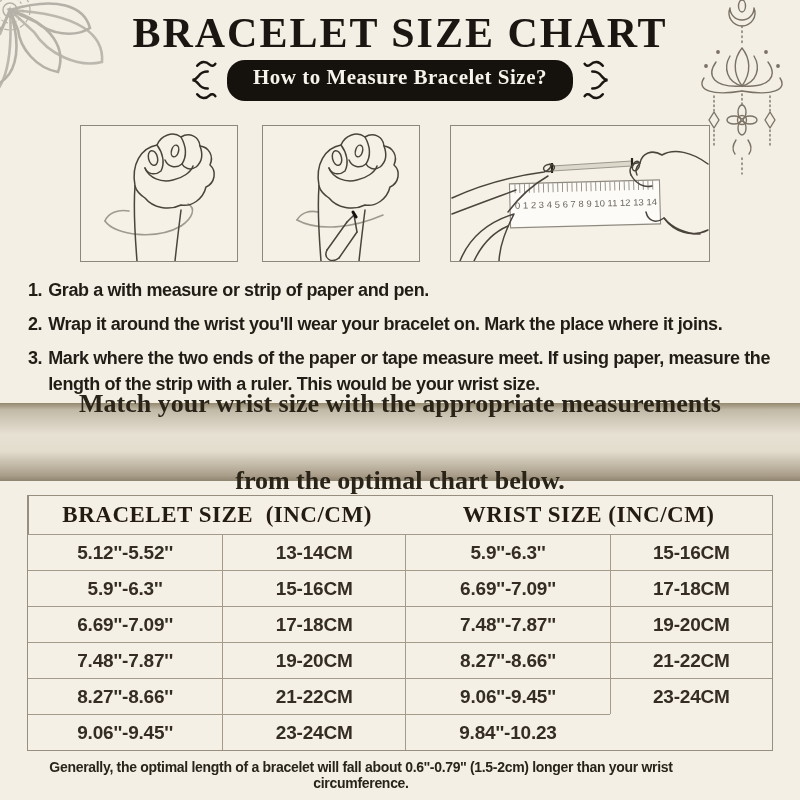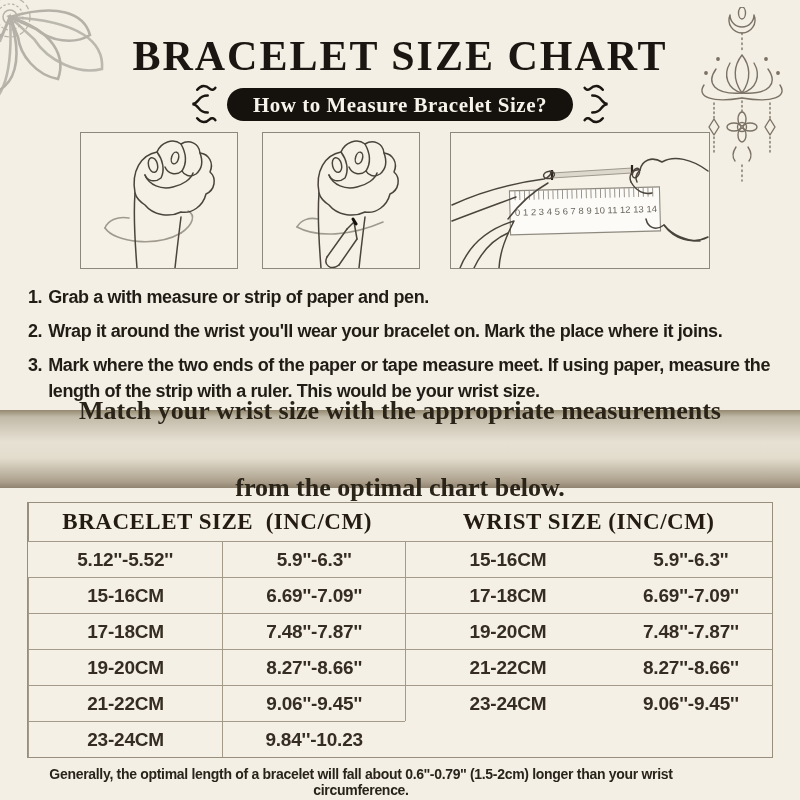--- a/index.html
+++ b/index.html
@@ -6,27 +6,27 @@
   body{width:800px;height:800px;overflow:hidden;background:#f3efe4;
        font-family:"Liberation Sans",sans-serif;color:#211c16;position:relative;}
   .page{position:relative;width:800px;height:800px;}
 
   
   .deco{position:absolute;pointer-events:none;}
   .deco.mandala{left:-38px;top:-38px;}
   .deco.lotus{right:8px;top:0;}
 
   
-  .title{margin:7px;padding-top:24px;height:48px;line-height:50px;text-align:center;
+  .title{margin:0;padding-top:8px;height:48px;line-height:50px;text-align:center;
          font-family:"Liberation Serif",serif;font-weight:700;font-size:42px;
          letter-spacing:2px;color:#1b1611;}
 
   
   .badge-row{margin-top:6px;height:36px;display:flex;align-items:center;justify-content:center;gap:10px;}
-  .pill{background:#15110d;color:#f6f3ea;border-radius:18px;height:33px;line-height:34px;
+  .pill{background:#15110d;color:#f6f3ea;border-radius:18px;height:41px;line-height:34px;
         padding:0 26px;font-family:"Liberation Serif",serif;font-weight:700;
         font-size:21px;letter-spacing:0.5px;}
   .squig{width:30px;height:42px;}
 
   
   .boxes{position:absolute;left:0;top:125px;width:800px;height:137px;}
   .box{position:absolute;top:0;height:135px;border:1px solid #8d887e;background:#f5f1e6;}
   .box.b1{left:80px;width:156px;}
   .box.b2{left:262px;width:156px;}
   .box.b3{left:450px;width:258px;}
@@ -238,20 +238,21 @@
   <div class="banner">
     <div>Match your wrist size with the appropriate measurements</div>
     <div>from the optimal chart below.</div>
   </div>
 
   <div class="tbl">
     <div class="th right">BRACELET SIZE  (INC/CM)</div>
     <div class="th">WRIST SIZE (INC/CM)</div>
 
     <div class="td">5.12''-5.52''</div>
+    <div class="td cl">13-14CM</div>
     <div class="td cl">5.9''-6.3''</div>
     <div class="td cl">15-16CM</div>
 
     <div class="td">5.9''-6.3''</div>
     <div class="td cl">15-16CM</div>
     <div class="td cl">6.69''-7.09''</div>
     <div class="td cl">17-18CM</div>
 
     <div class="td">6.69''-7.09''</div>
     <div class="td cl">17-18CM</div>

